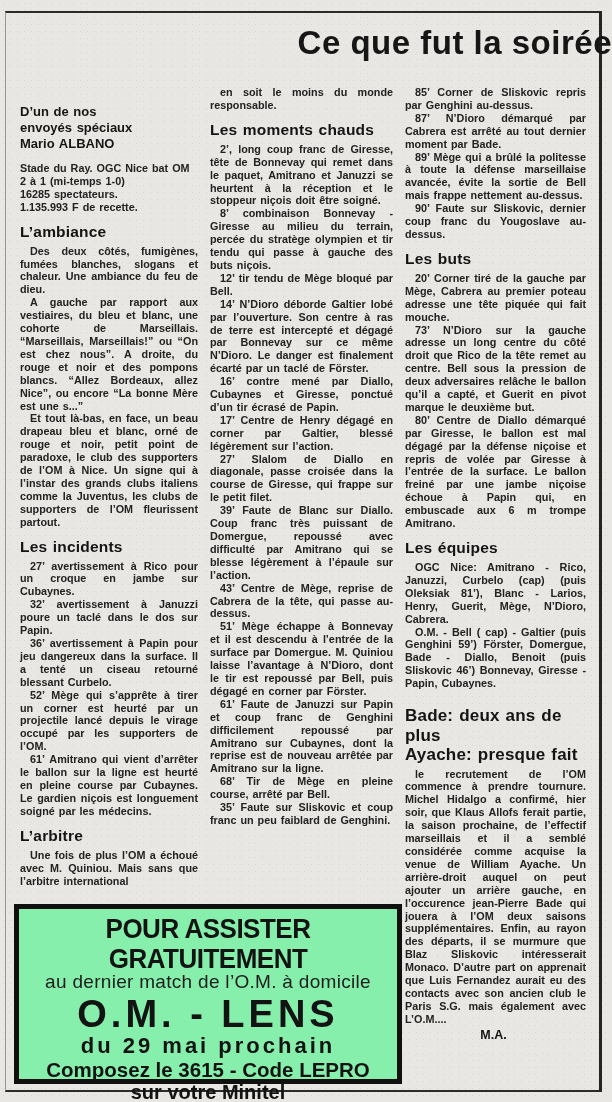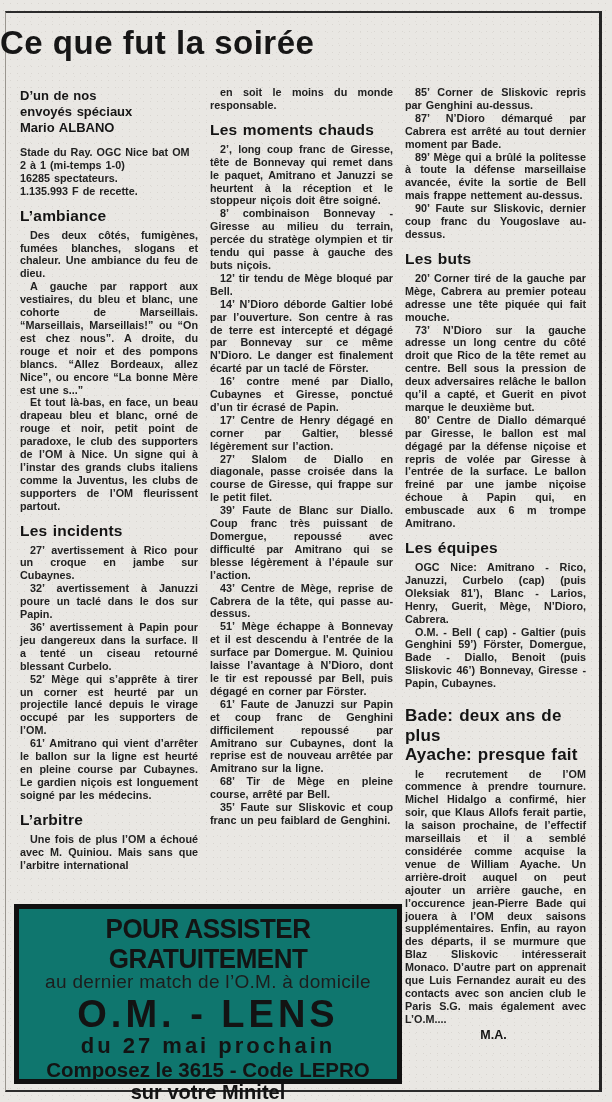--- a/index.html
+++ b/index.html
@@ -15,43 +15,43 @@
     color:#1b1b1b;
     -webkit-font-smoothing:antialiased;
   }
   .frame{
     position:absolute;left:5px;top:11px;width:593px;height:1077px;
     border-top:2px solid #2b2b2b;border-right:3px solid #242424;
     border-bottom:2px solid #2b2b2b;border-left:1px solid #9a968f;
     pointer-events:none;
   }
   .title{
-    position:absolute;top:24px;left:0;right:0;text-align:left;
+    position:absolute;top:24px;left:0;right:0;text-align:right;
     font-size:33px;font-weight:700;letter-spacing:0.5px;color:#161616;
   }
   .col{
     position:absolute;font-size:10.8px;font-weight:700;line-height:12.9px;
     text-align:justify;color:#222;word-spacing:1px;
   }
   #col1{left:20px;top:88px;width:178px;}
   #col2{left:210px;top:86px;width:183px;}
   #col3{left:405px;top:86px;width:181px;}
   .col p{margin:0;text-indent:10px;}
   .heading{
     font-size:15.5px;line-height:17px;font-weight:700;margin:9px 0 5px;
     text-align:left;letter-spacing:0.2px;color:#141414;
   }
   .heading.big{font-size:17px;line-height:19.5px;margin-top:16px;margin-bottom:3px;}
-  .lines{margin:0 0 2px;}
+  .lines{margin:16px 0 2px;}
   .lines.byline{font-size:13px;line-height:16px;text-align:left;color:#161616;}
   .lines.stats{margin-top:10px;margin-bottom:2px;text-align:left;}
   .lines.signature{text-align:center;font-size:12.5px;margin-top:3px;padding-right:4px;color:#141414;}
   .adbox{
     position:absolute;left:14px;top:904px;width:378px;height:164px;
-    border:5px solid #101010;background:#0f766e;text-align:center;
+    border:5px solid #101010;background:#86efac;text-align:center;
     padding-top:6px;color:#131313;
   }
   .ad-l1{font-size:26px;font-weight:700;letter-spacing:-0.5px;transform:scaleY(1.08);line-height:28px;}
   .ad-l2{font-size:19px;font-weight:400;line-height:21px;letter-spacing:0.3px;color:#1d1d1d;}
   .ad-l3{font-size:38px;font-weight:700;letter-spacing:4px;line-height:40px;margin-top:2px;}
   .ad-l4{font-size:22px;font-weight:700;letter-spacing:3px;line-height:24px;}
   .ad-l5{font-size:20.5px;font-weight:700;line-height:23px;}
   .ad-l6{font-size:20px;font-weight:700;line-height:22px;}
 </style>
 </head>
@@ -133,16 +133,16 @@
     <p>le recrutement de l’OM commence à prendre tournure. Michel Hidalgo a confirmé, hier soir, que Klaus Allofs ferait partie, la saison prochaine, de l’effectif marseillais et il a semblé considérée comme acquise la venue de William Ayache. Un arrière-droit auquel on peut ajouter un arrière gauche, en l’occurence jean-Pierre Bade qui jouera à l’OM deux saisons supplémentaires. Enfin, au rayon des départs, il se murmure que Blaz Sliskovic intéresserait Monaco. D’autre part on apprenait que Luis Fernandez aurait eu des contacts avec son ancien club le Paris S.G. mais également avec L’O.M....</p>
     <div class="lines signature">
       <div>M.A.</div>
     </div>
   </div>
 
 <div class="adbox">
   <div class="ad-l1">POUR ASSISTER GRATUITEMENT</div>
   <div class="ad-l2">au dernier match de l’O.M. à domicile</div>
   <div class="ad-l3">O.M. - LENS</div>
-  <div class="ad-l4">du 27 mai prochain</div>
+  <div class="ad-l4">du 29 mai prochain</div>
   <div class="ad-l5">Composez le 3615 - Code LEPRO</div>
   <div class="ad-l6">sur votre Minitel</div>
 </div>
 
 </body></html>

